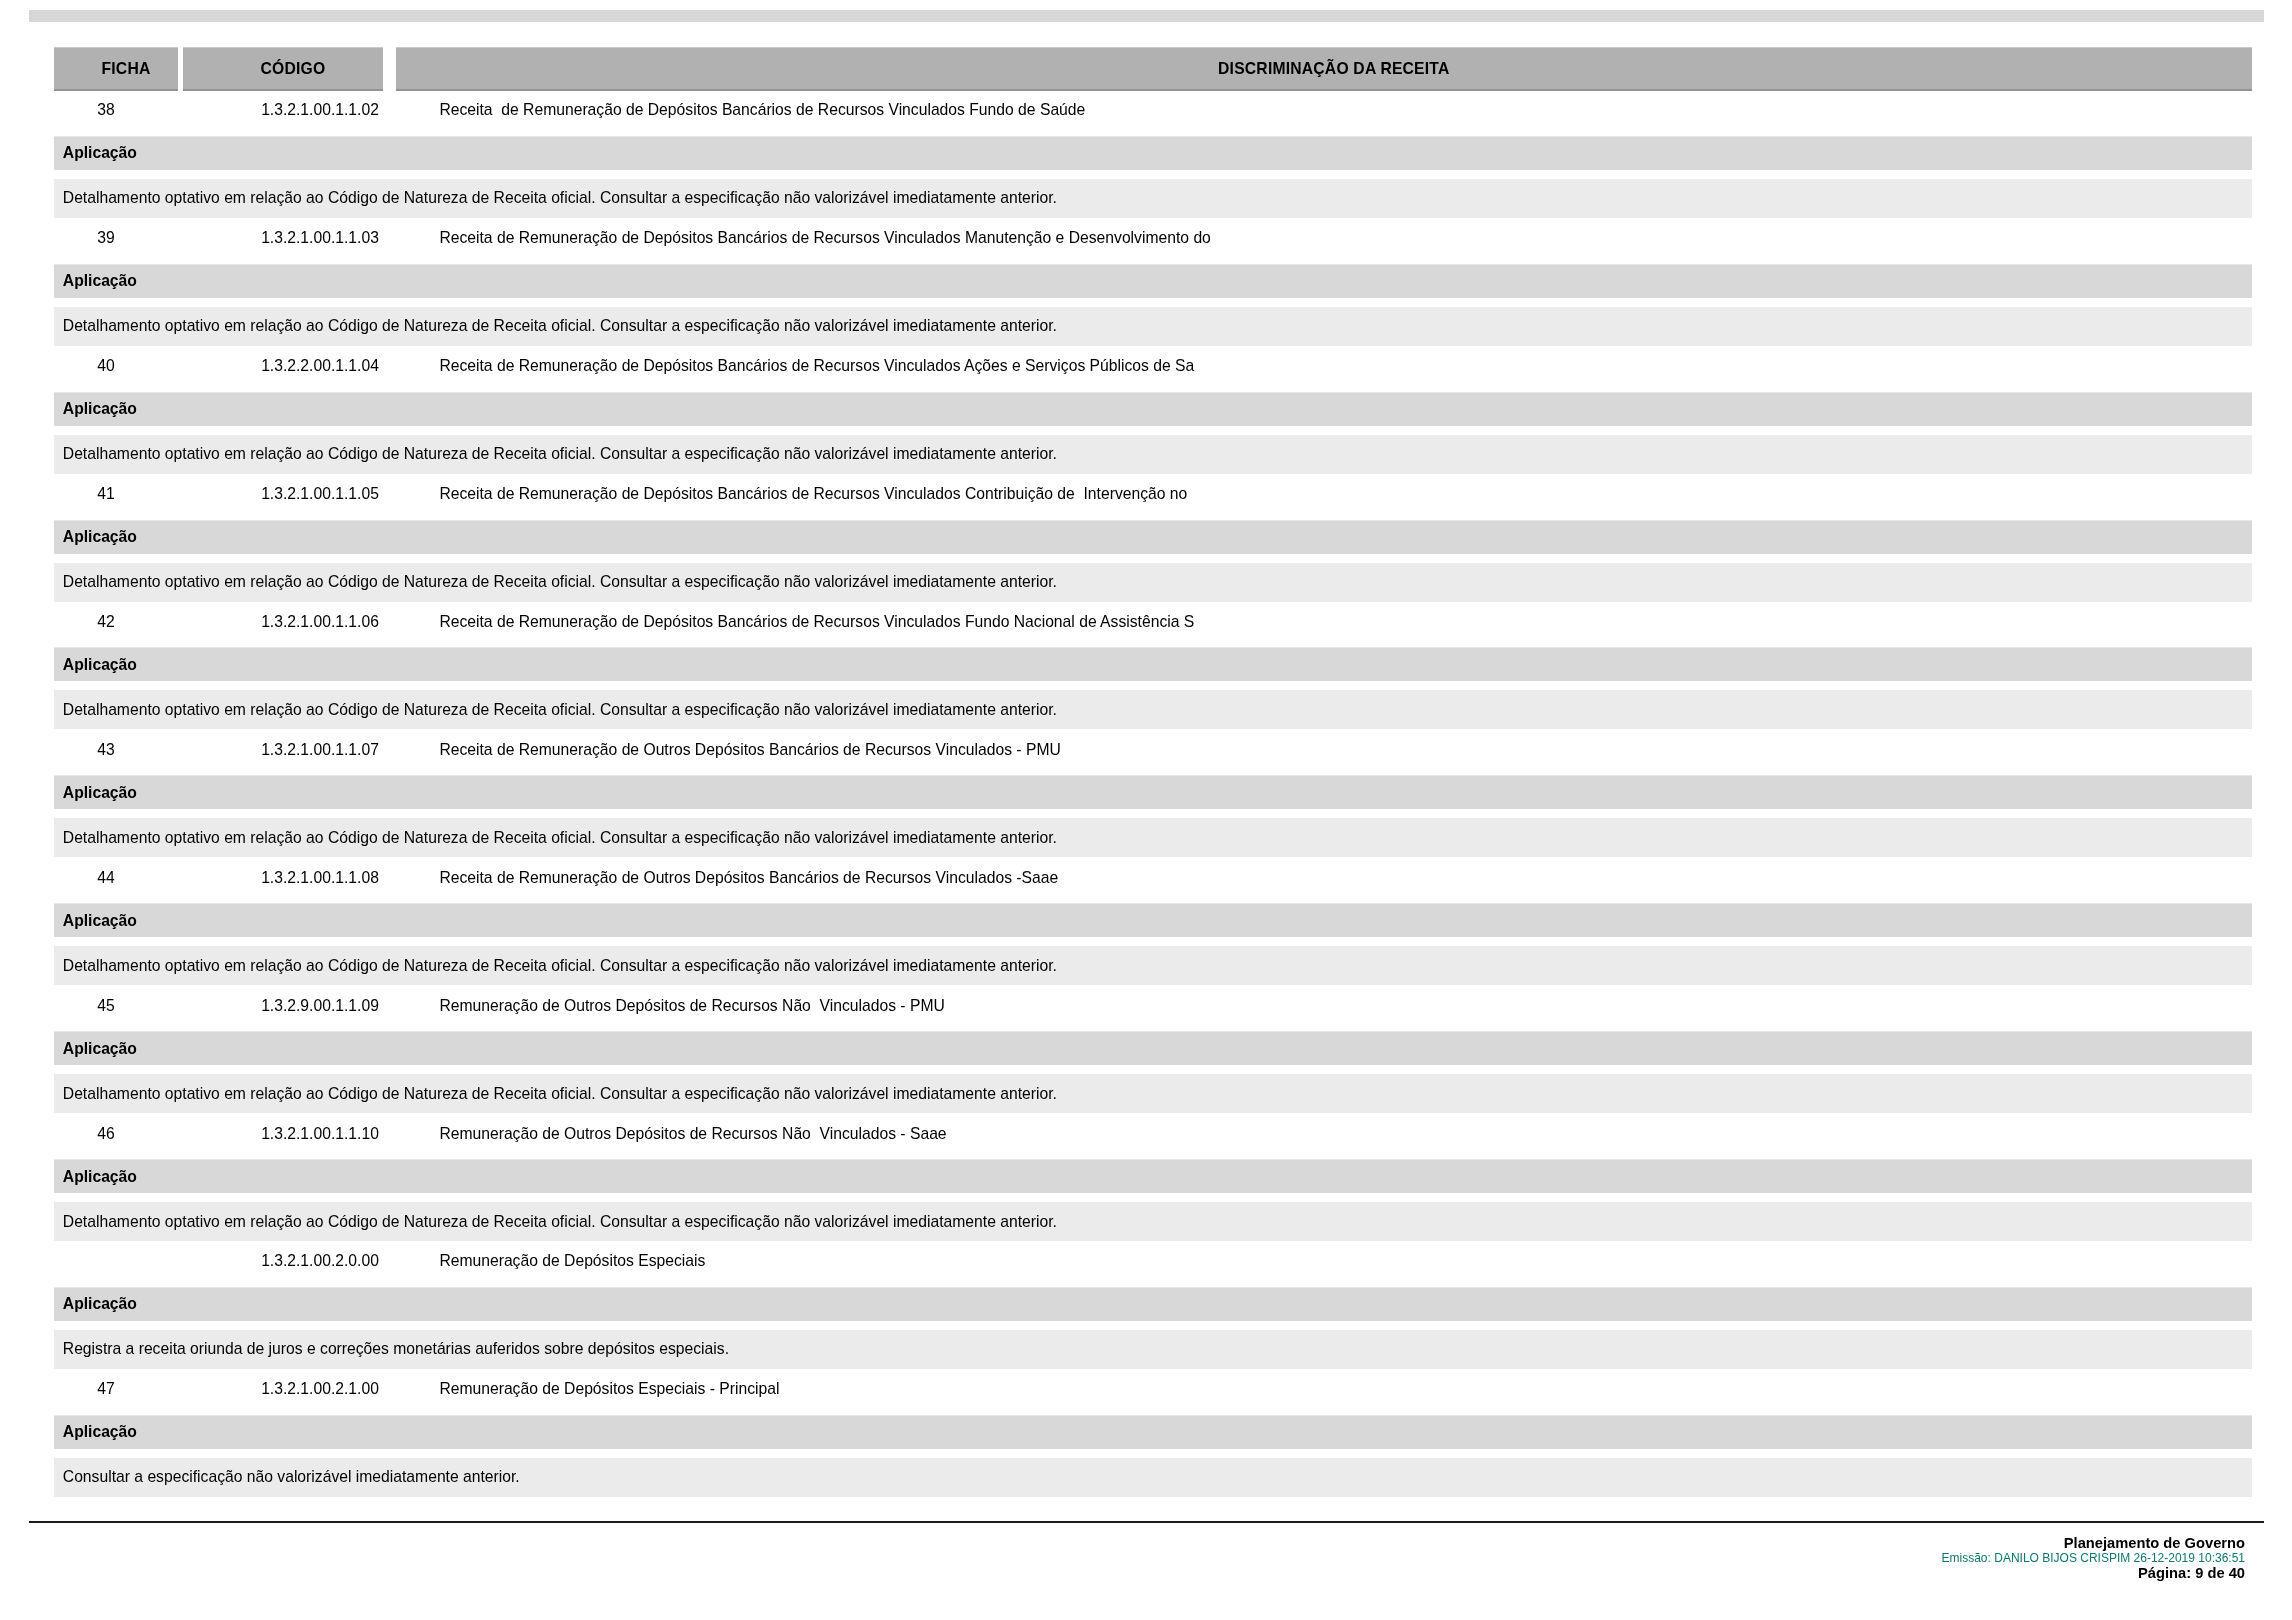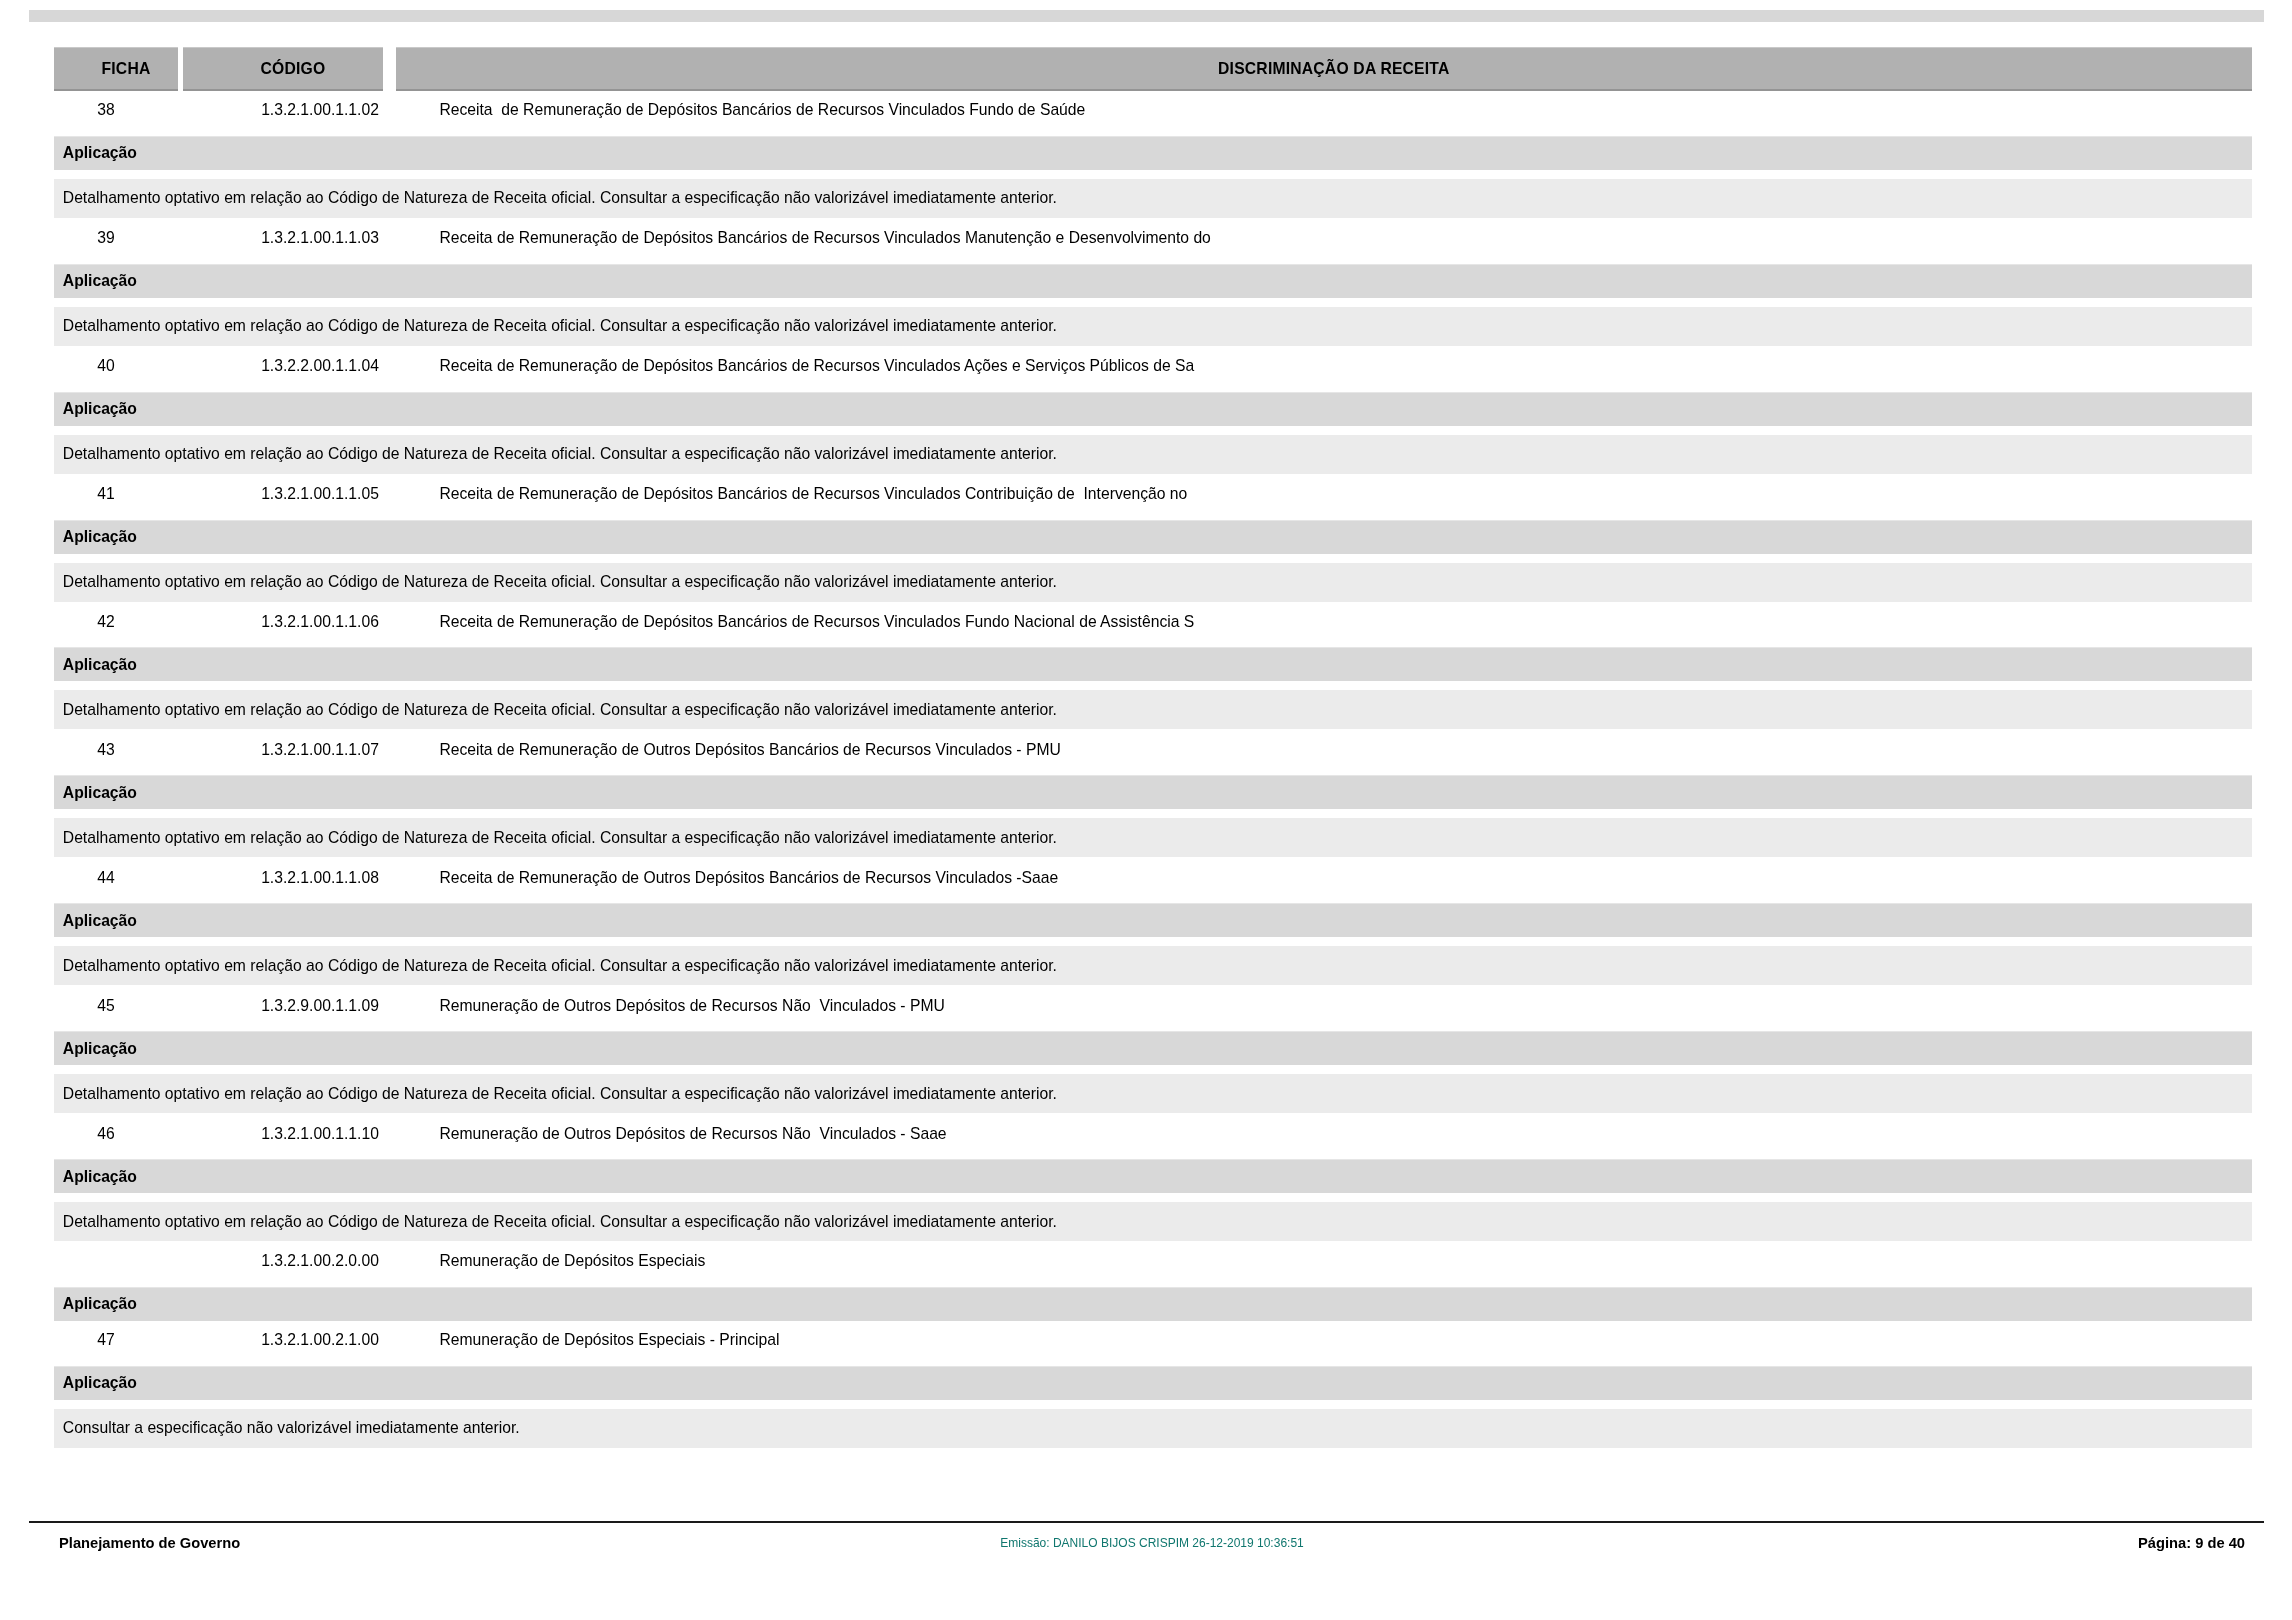--- a/index.html
+++ b/index.html
@@ -88,21 +88,22 @@
     width: 2235px;
     height: 2px;
     background: #1a1a1a;
   }
   .footer-row {
     position: absolute;
     left: 59px;
     top: 1535px;
     width: 2186px;
     display: flex;
-    align-items: center;
+    align-items: flex-end;
+    flex-direction: column;
   }
   .footer-left  { flex: 1; text-align: left;  font-weight: bold; font-size: 14.7px; }
   .footer-center{ flex: 0 0 auto; text-align: center; font-size: 12px; color: #0f766e; }
   .footer-right { flex: 1; text-align: right; font-weight: bold; font-size: 14.7px; }
 </style>
 </head>
 <body>
 
 <div class="page">
 
@@ -227,20 +228,21 @@
 
   <div>
     <div class="data-row">
       <div class="col-ficha"></div>
       <div class="col-codigo">1.3.2.1.00.2.0.00</div>
       <div class="col-desc">Remuneração de Depósitos Especiais</div>
     </div>
     <div class="aplicacao-band">
       <span>Aplicação</span>
     </div>
+    <div class="desc-band">Registra a receita oriunda de juros e correções monetárias auferidos sobre depósitos especiais.</div>
   </div>
 
   <div>
     <div class="data-row">
       <div class="col-ficha">47</div>
       <div class="col-codigo">1.3.2.1.00.2.1.00</div>
       <div class="col-desc">Remuneração de Depósitos Especiais - Principal</div>
     </div>
     <div class="aplicacao-band">
       <span>Aplicação</span>

